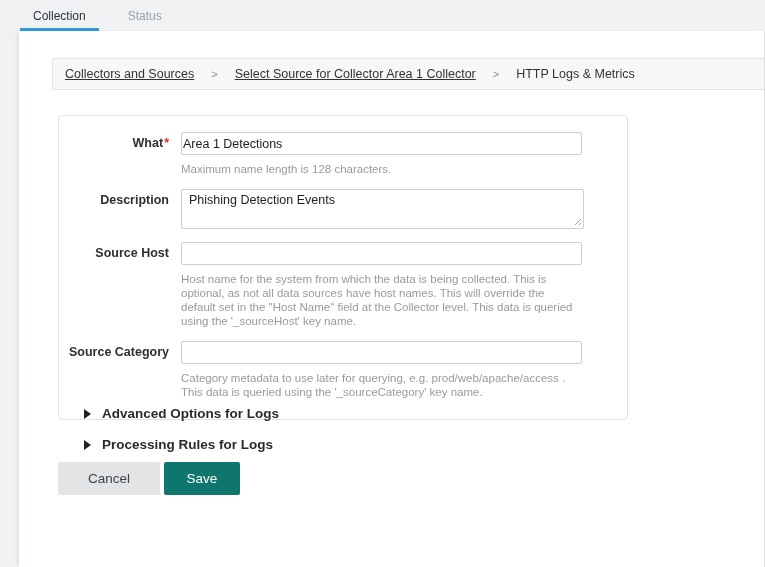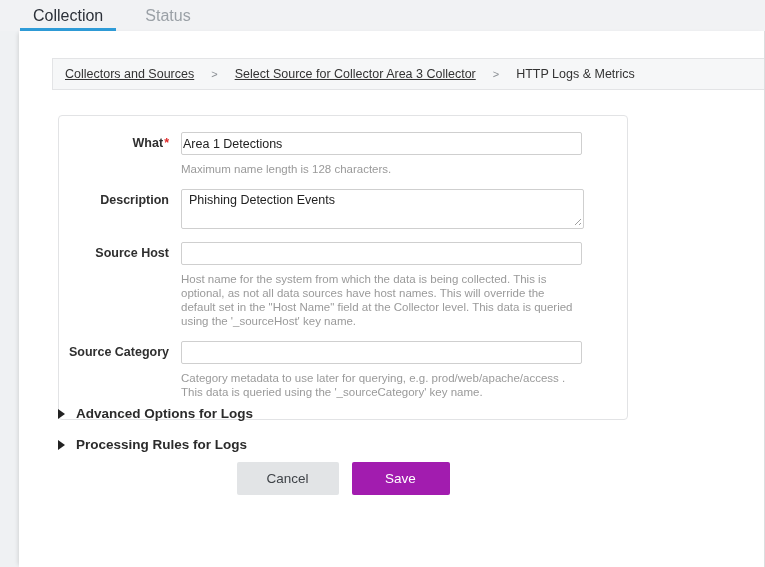--- a/index.html
+++ b/index.html
@@ -26,21 +26,21 @@
     width: 765px; height: 31px;
     background: #f1f2f4;
     display: flex;
     padding-left: 20px;
     gap: 16px;
   }
   .tab {
     height: 31px;
     padding: 0 13px;
     display: flex; align-items: center;
-    font-size: 16px;
+    font-size: 12px;
     color: #9aa0a6;
     cursor: pointer;
     position: relative;
   }
   .tab.active { color: #2b3038; }
   .tab.active::after {
     content: "";
     position: absolute; left: 0; right: 0; bottom: 0;
     height: 3px;
     background: #2f9cd8;
@@ -145,66 +145,67 @@
     width: 570px;
   }
   .section-row {
     display: flex; align-items: center; justify-content: space-between;
     margin-top: 16px;
   }
   .section-header {
     display: flex; align-items: center; gap: 11px;
     font-size: 13.5px; font-weight: bold; color: #2b2b2b;
     cursor: pointer;
+    padding-left: 26px;
   }
   .caret {
     width: 0; height: 0;
     border-left: 7px solid #222222;
     border-top: 5px solid transparent;
     border-bottom: 5px solid transparent;
   }
   .help-link {
     color: #2f9cd8;
     font-size: 13.5px;
     text-decoration: none;
     cursor: pointer;
   }
 
   
   .btn-row {
-    display: flex; justify-content: center; gap: 13px;
+    display: flex; justify-content: flex-start; gap: 4px;
     margin-top: 10px;
   }
   .btn {
     height: 33px;
     border: none;
     border-radius: 2px;
     font-family: "Liberation Sans", sans-serif;
     font-size: 13.5px;
     cursor: pointer;
   }
   .btn-cancel { width: 102px; background: #e2e4e6; color: #3f4348; }
-  .btn-save  { width: 98px;  background: #a21caf; color: #ffffff; }
+  .btn-save  { width: 76px;  background: #0f766e; color: #ffffff; }
 </style>
 </head>
 <body>
 
 <div class="left-strip"></div>
 
 <div class="tabbar">
   <div class="tab active">Collection</div>
   <div class="tab">Status</div>
 </div>
 
 <div class="content">
 
   <div class="breadcrumb">
     <span class="crumb-link">Collectors and Sources</span>
     <span class="crumb-sep">&gt;</span>
-    <span class="crumb-link">Select Source for Collector Area 3 Collector</span>
+    <span class="crumb-link">Select Source for Collector Area 1 Collector</span>
     <span class="crumb-sep">&gt;</span>
     <span class="crumb-current">HTTP Logs &amp; Metrics</span>
   </div>
 
   <div class="form-panel">
 
     <div class="form-row">
       <div class="label-cell">
         <span>What</span><span class="req">*</span>
       </div>

